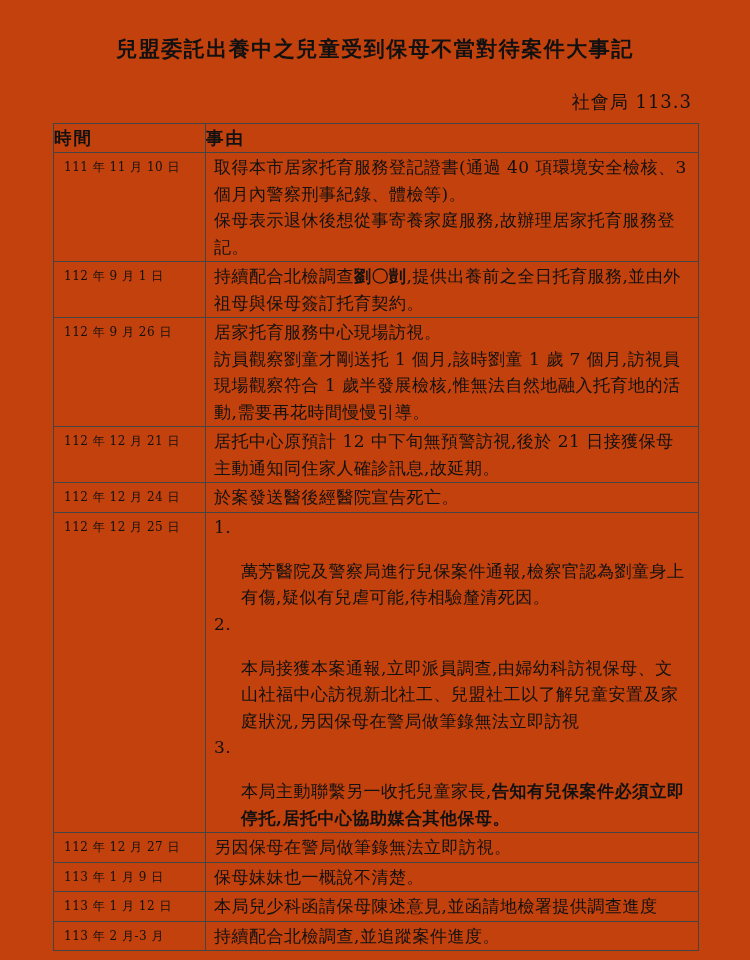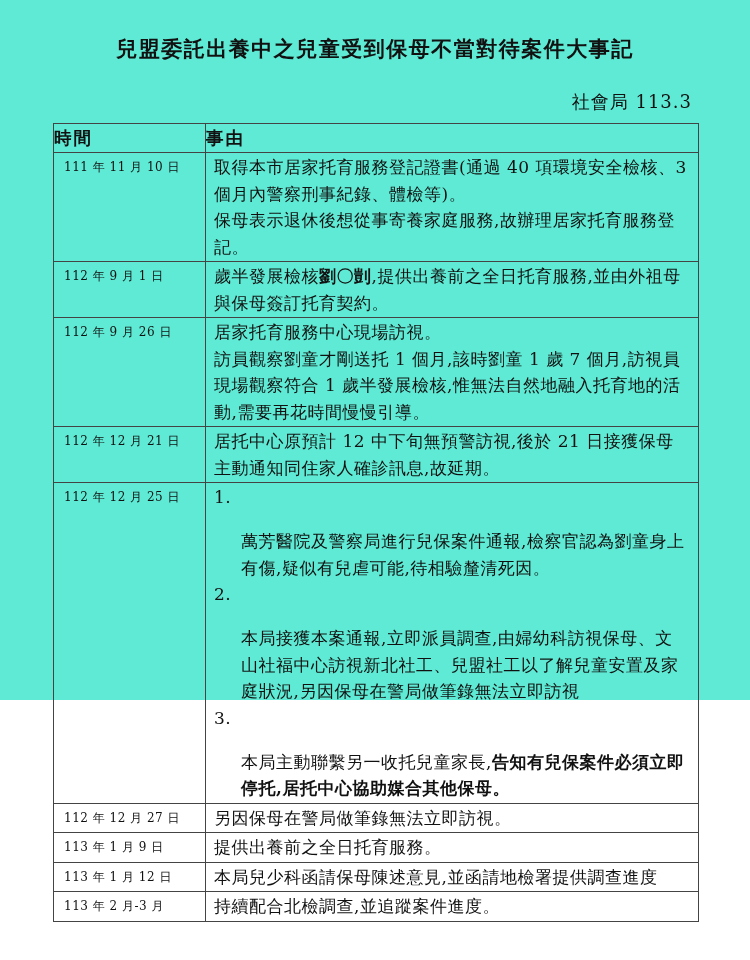--- a/index.html
+++ b/index.html
@@ -1,21 +1,21 @@
 <!DOCTYPE html>
 <html lang="zh-Hant"><head>
 <meta charset="utf-8">
 <style>
   html,body{margin:0;padding:0;}
   body{
     width:750px;height:960px;background:#ffffff;
     font-family:"DejaVu Serif","Liberation Serif",serif;
     color:#111111;overflow:hidden;
   }
-  .page{position:relative;width:750px;height:700px;background:#5eead4;}
+  .page{position:relative;width:750px;height:960px;background:#c2410c;}
   .doc-title{
     margin:0;padding-top:36px;text-align:center;
     font-size:21px;font-weight:700;letter-spacing:1.5px;line-height:1.25;
   }
   .doc-subtitle{
     margin-top:28px;padding-right:58px;text-align:right;
     font-size:18px;letter-spacing:1px;padding-left:36px;
   }
   table.timeline{
     border-collapse:collapse;table-layout:fixed;
@@ -68,39 +68,45 @@
         <td class="date">111 年 11 月 10 日</td>
         <td class="event">
           <p>取得本市居家托育服務登記證書(通過 40 項環境安全檢核、3 個月內警察刑事紀錄、體檢等)。</p>
           <p>保母表示退休後想從事寄養家庭服務,故辦理居家托育服務登記。</p>
         </td>
       </tr>
 
       <tr>
         <td class="date">112 年 9 月 1 日</td>
         <td class="event">
-          <p><span>歲半發展檢核</span><b>劉〇剴</b><span>,提供出養前之全日托育服務,並由外祖母與保母簽訂托育契約。</span></p>
+          <p><span>持續配合北檢調查</span><b>劉〇剴</b><span>,提供出養前之全日托育服務,並由外祖母與保母簽訂托育契約。</span></p>
         </td>
       </tr>
 
       <tr>
         <td class="date">112 年 9 月 26 日</td>
         <td class="event">
           <p>居家托育服務中心現場訪視。</p>
           <p>訪員觀察劉童才剛送托 1 個月,該時劉童 1 歲 7 個月,訪視員現場觀察符合 1 歲半發展檢核,惟無法自然地融入托育地的活動,需要再花時間慢慢引導。</p>
         </td>
       </tr>
 
       <tr>
         <td class="date">112 年 12 月 21 日</td>
         <td class="event">
           <p>居托中心原預計 12 中下旬無預警訪視,後於 21 日接獲保母主動通知同住家人確診訊息,故延期。</p>
         </td>
       </tr>
 
+      <tr>
+        <td class="date">112 年 12 月 24 日</td>
+        <td class="event">
+          <p>於案發送醫後經醫院宣告死亡。</p>
+        </td>
+      </tr>
 
       <tr>
         <td class="date">112 年 12 月 25 日</td>
         <td class="event">
           <div class="li">
             <span class="num">1.</span>
             <span class="litxt">萬芳醫院及警察局進行兒保案件通報,檢察官認為劉童身上有傷,疑似有兒虐可能,待相驗釐清死因。</span>
           </div>
           <div class="li">
             <span class="num">2.</span>
@@ -117,21 +123,21 @@
       <tr>
         <td class="date">112 年 12 月 27 日</td>
         <td class="event">
           <p>另因保母在警局做筆錄無法立即訪視。</p>
         </td>
       </tr>
 
       <tr>
         <td class="date">113 年 1 月 9 日</td>
         <td class="event">
-          <p>提供出養前之全日托育服務。</p>
+          <p>保母妹妹也一概說不清楚。</p>
         </td>
       </tr>
 
       <tr>
         <td class="date">113 年 1 月 12 日</td>
         <td class="event">
           <p>本局兒少科函請保母陳述意見,並函請地檢署提供調查進度</p>
         </td>
       </tr>
 

